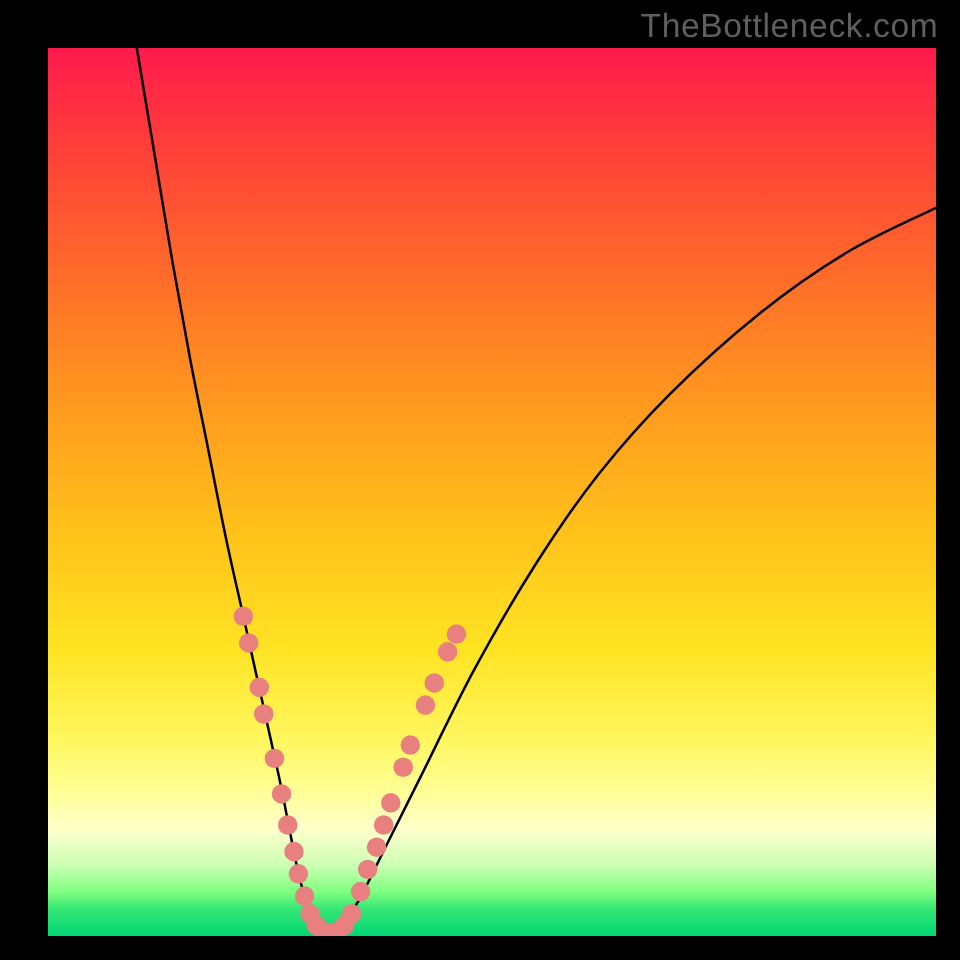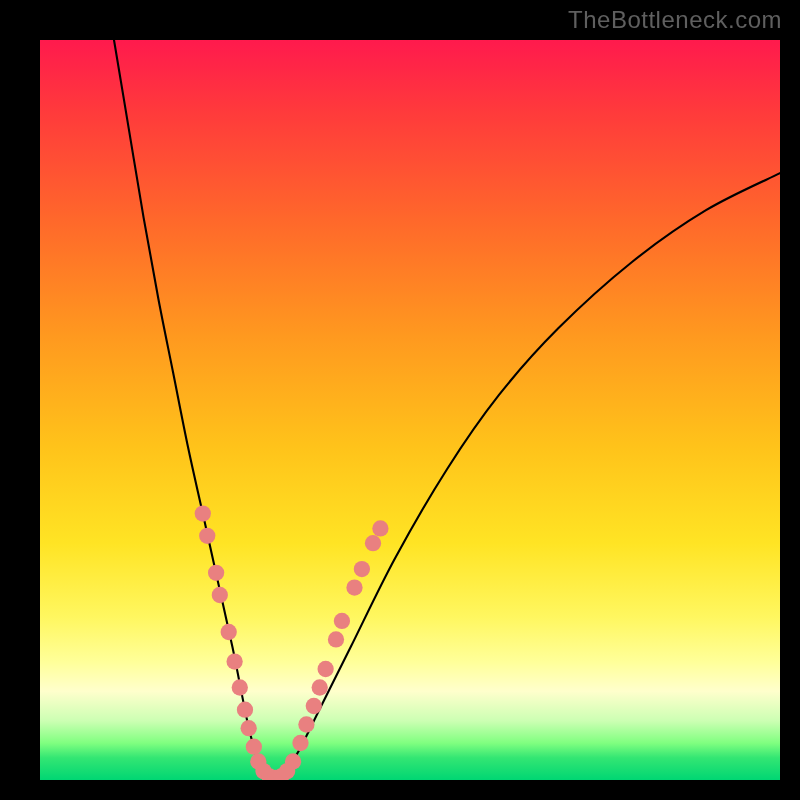--- a/index.html
+++ b/index.html
@@ -38,21 +38,21 @@
       #ccffb3 92%,
       #80ff80 95%,
       #33e673 97%,
       #00d673 100%);
   }
   .watermark {
     position: absolute;
     top: 6px;
     right: 18px;
     color: #5f5f5f;
-    font-size: 24px;
+    font-size: 28px;
     font-weight: 500;
     letter-spacing: 0.5px;
     user-select: none;
     margin-left: 48px;
   }
   svg.curve {
     position: absolute;
     left: 0;
     top: 0;
     width: 740px;

